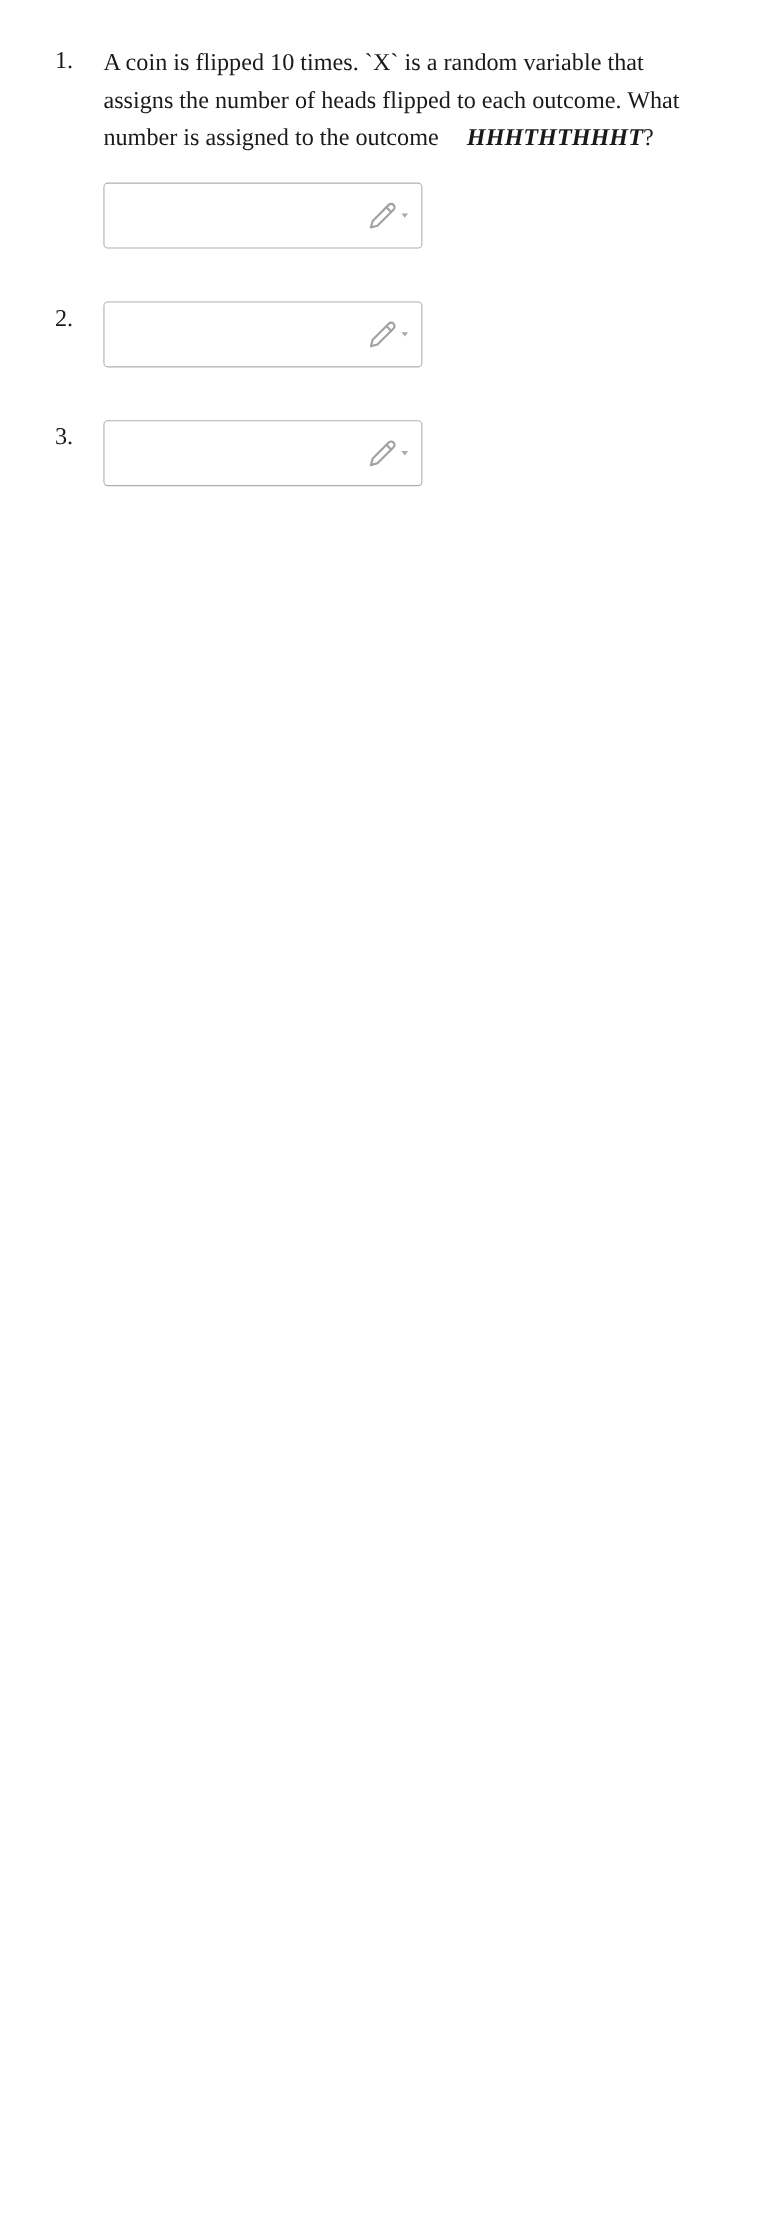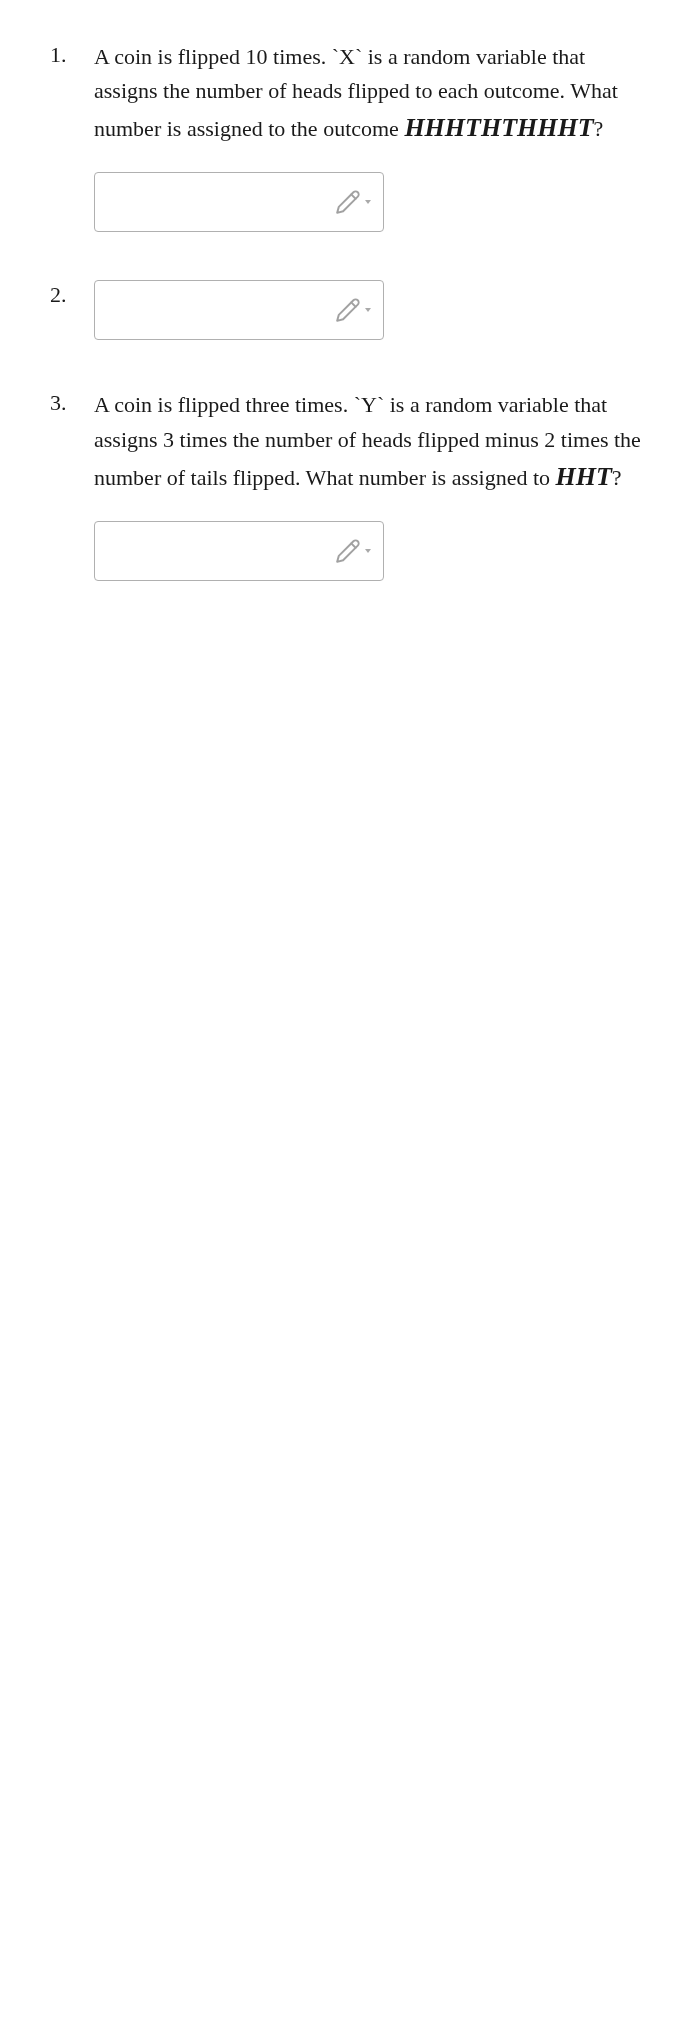--- a/index.html
+++ b/index.html
@@ -42,21 +42,22 @@
     .question-text {
       font-size: 22px;
       line-height: 1.55;
       margin-bottom: 24px;
       color: #1a1a1a;
     }
 
     .question-text .outcome {
       font-style: italic;
       font-weight: bold;
-      font-size: 26px;
+      font-size: 22px;
+      margin-left: 20px;
     }
 
     .answer-box {
       border: 1.5px solid #b0b0b0;
       border-radius: 4px;
       width: 290px;
       height: 60px;
       position: relative;
       background: #ffffff;
       display: flex;
@@ -107,23 +108,20 @@
         <svg width="10" height="10" viewBox="0 0 10 10" style="margin-left:2px;opacity:0.5;">
           <polygon points="2,3 8,3 5,7" fill="#555"></polygon>
         </svg>
       </div>
     </div>
   </li>
 
   <li class="question-item">
     <span class="question-number">3.</span>
     <div class="question-content">
-      <div class="question-text">
-        A coin is flipped three times. `Y` is a random variable that assigns 3 times the number of heads flipped minus 2 times the number of tails flipped. What number is assigned to <span class="outcome"><i><b>HHT</b></i></span>?
-      </div>
       <div class="answer-box">
         <svg class="pencil-icon" viewBox="0 0 24 24" fill="none" stroke="#555" stroke-width="1.8" stroke-linecap="round" stroke-linejoin="round">
           <path d="M17 3a2.828 2.828 0 0 1 4 4L7.5 20.5 2 22l1.5-5.5L17 3z"></path>
           <polyline points="15 5 19 9" stroke="#555" stroke-width="1.8"></polyline>
         </svg>
         <svg width="10" height="10" viewBox="0 0 10 10" style="margin-left:2px;opacity:0.5;">
           <polygon points="2,3 8,3 5,7" fill="#555"></polygon>
         </svg>
       </div>
     </div>

